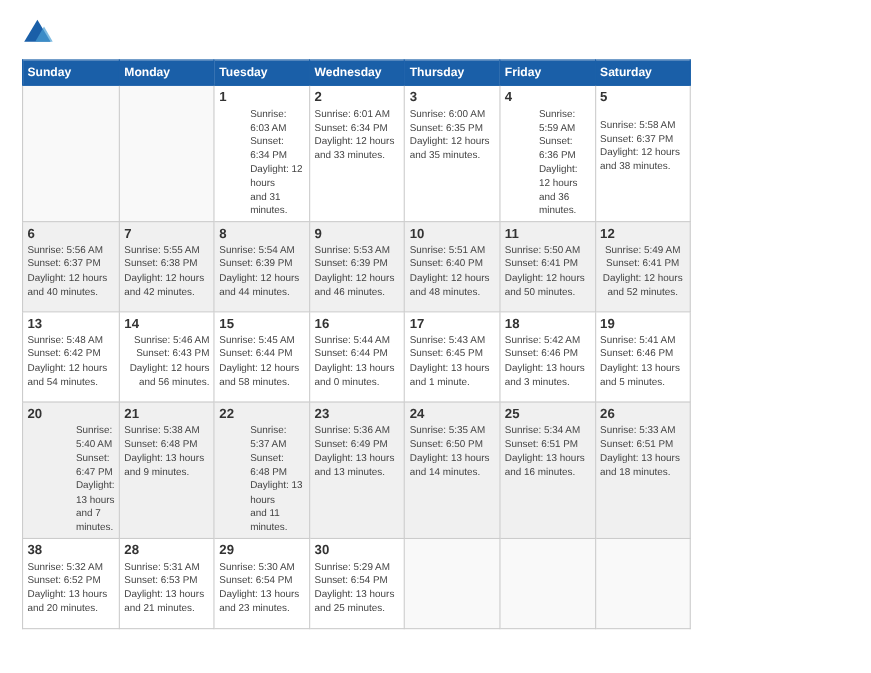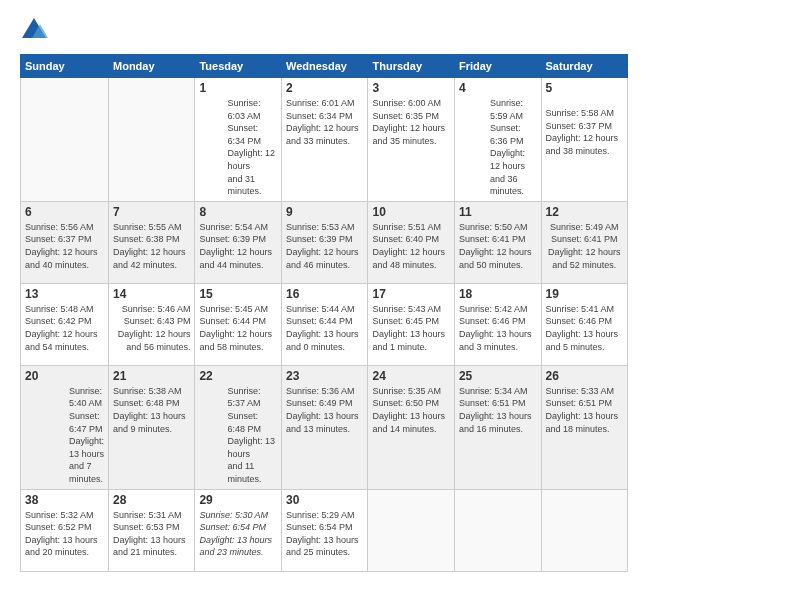--- a/index.html
+++ b/index.html
@@ -334,21 +334,21 @@
           </td>
           <td>
             <span class="day-number">28</span>
             <div class="day-info" style="white-space: pre-line;">Sunrise: 5:31 AM
 Sunset: 6:53 PM
 Daylight: 13 hours
 and 21 minutes.</div>
           </td>
           <td>
             <span class="day-number">29</span>
-            <div class="day-info" style="white-space: pre-line; font-style: italic;">Sunrise: 5:30 AM
+            <div class="day-info" style="white-space: pre-line;">Sunrise: 5:30 AM
 Sunset: 6:54 PM
 Daylight: 13 hours
 and 23 minutes.</div>
           </td>
           <td>
             <span class="day-number">30</span>
             <div class="day-info" style="white-space: pre-line;">Sunrise: 5:29 AM
 Sunset: 6:54 PM
 Daylight: 13 hours
 and 25 minutes.</div>

